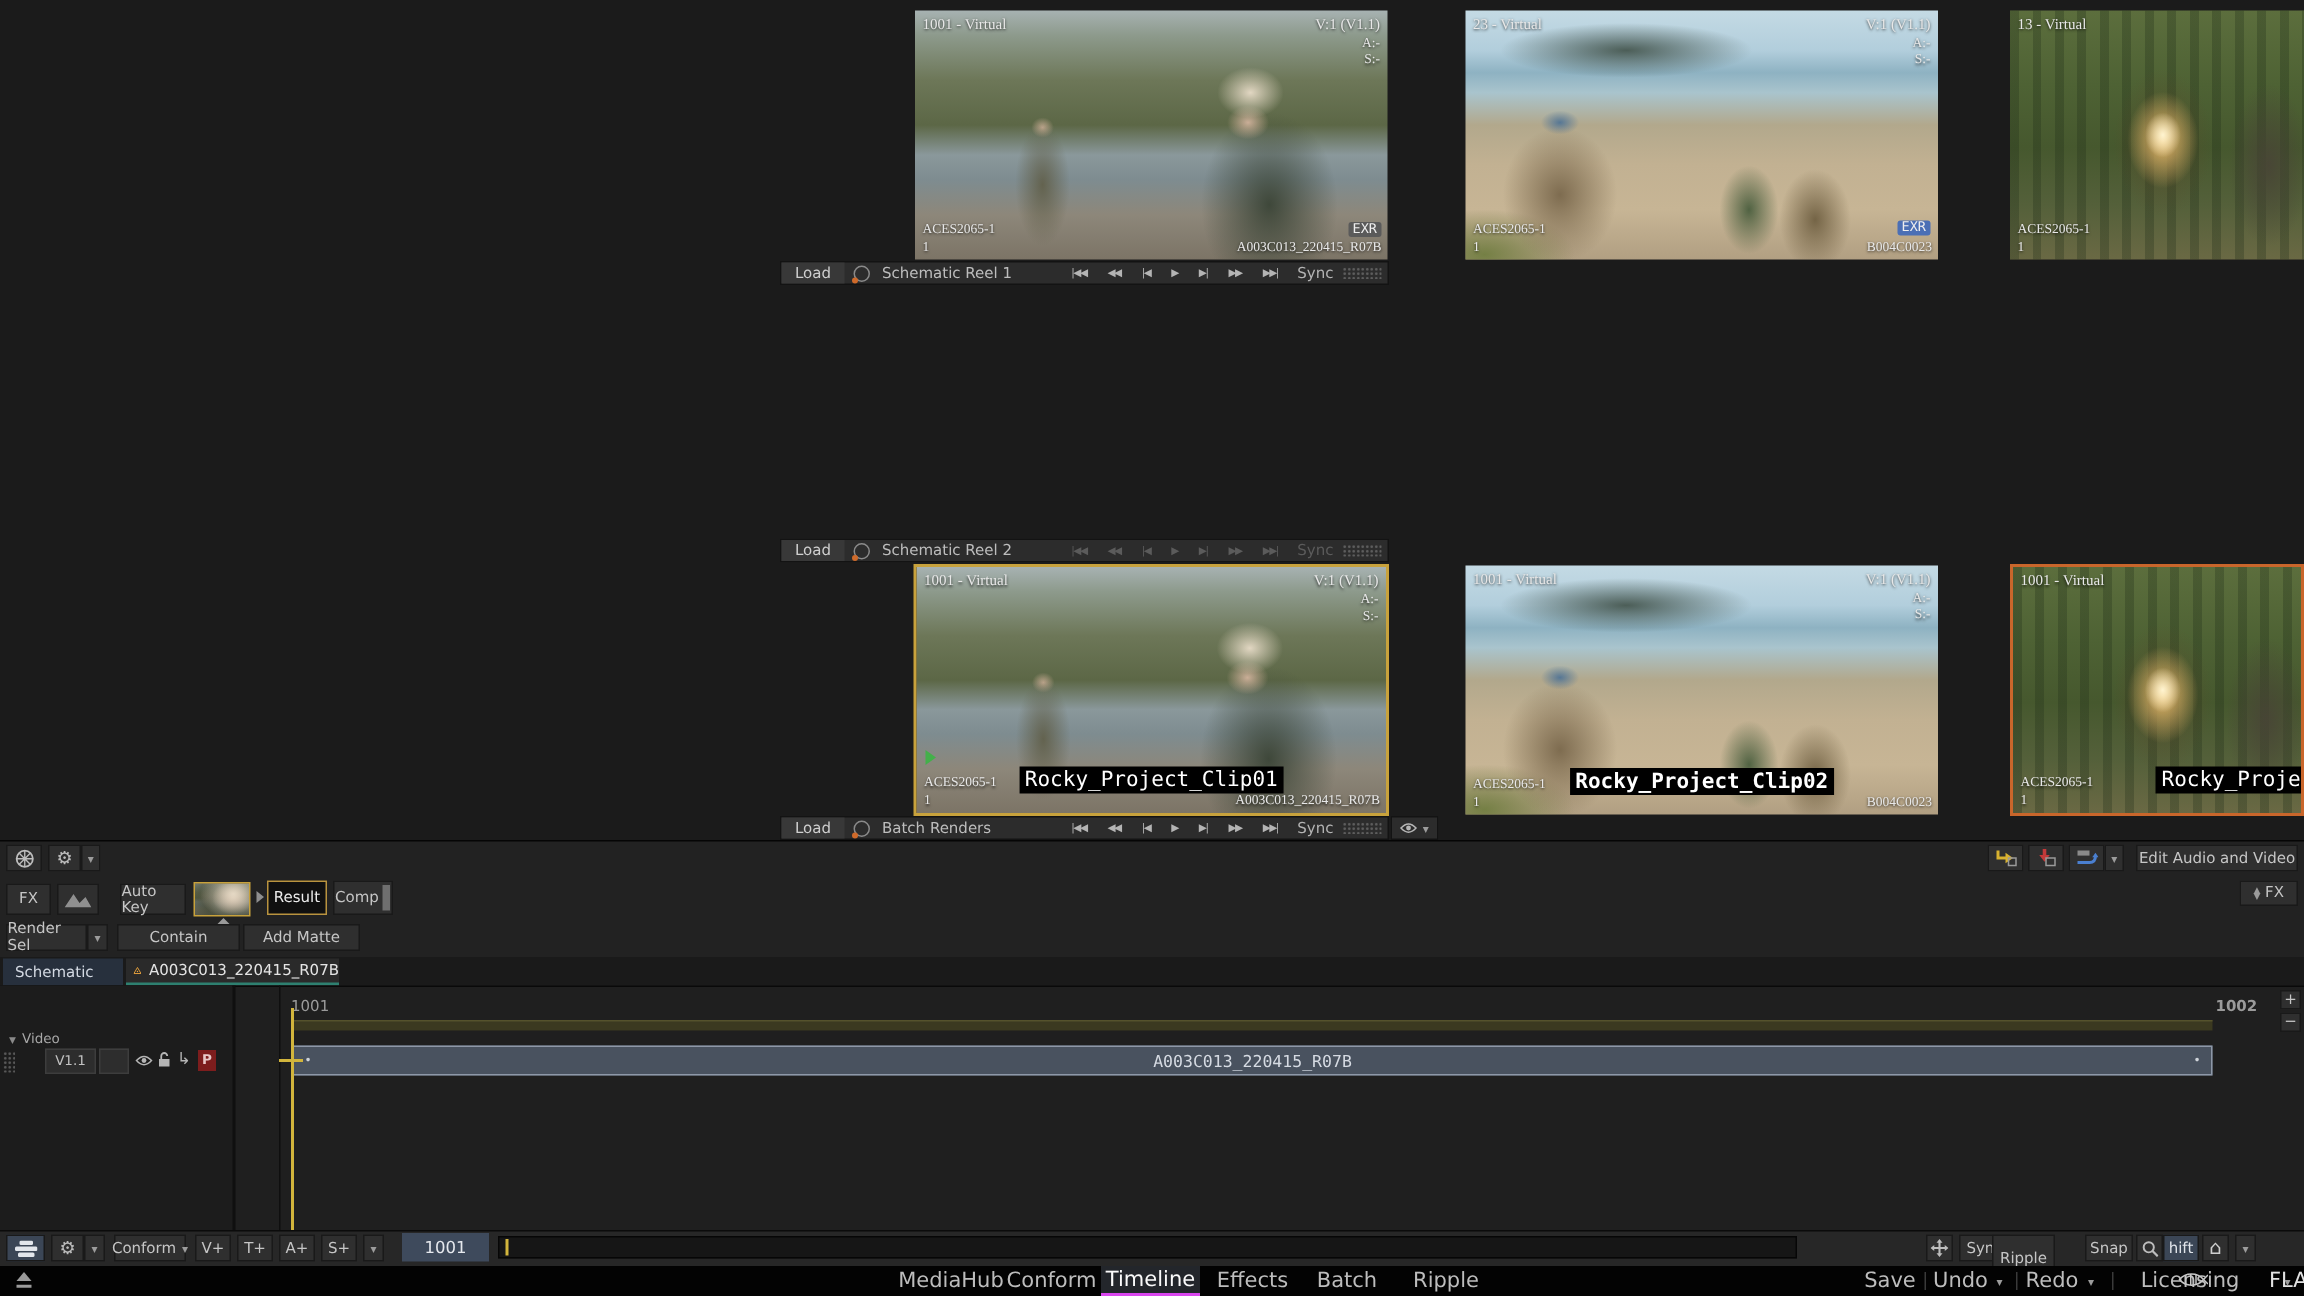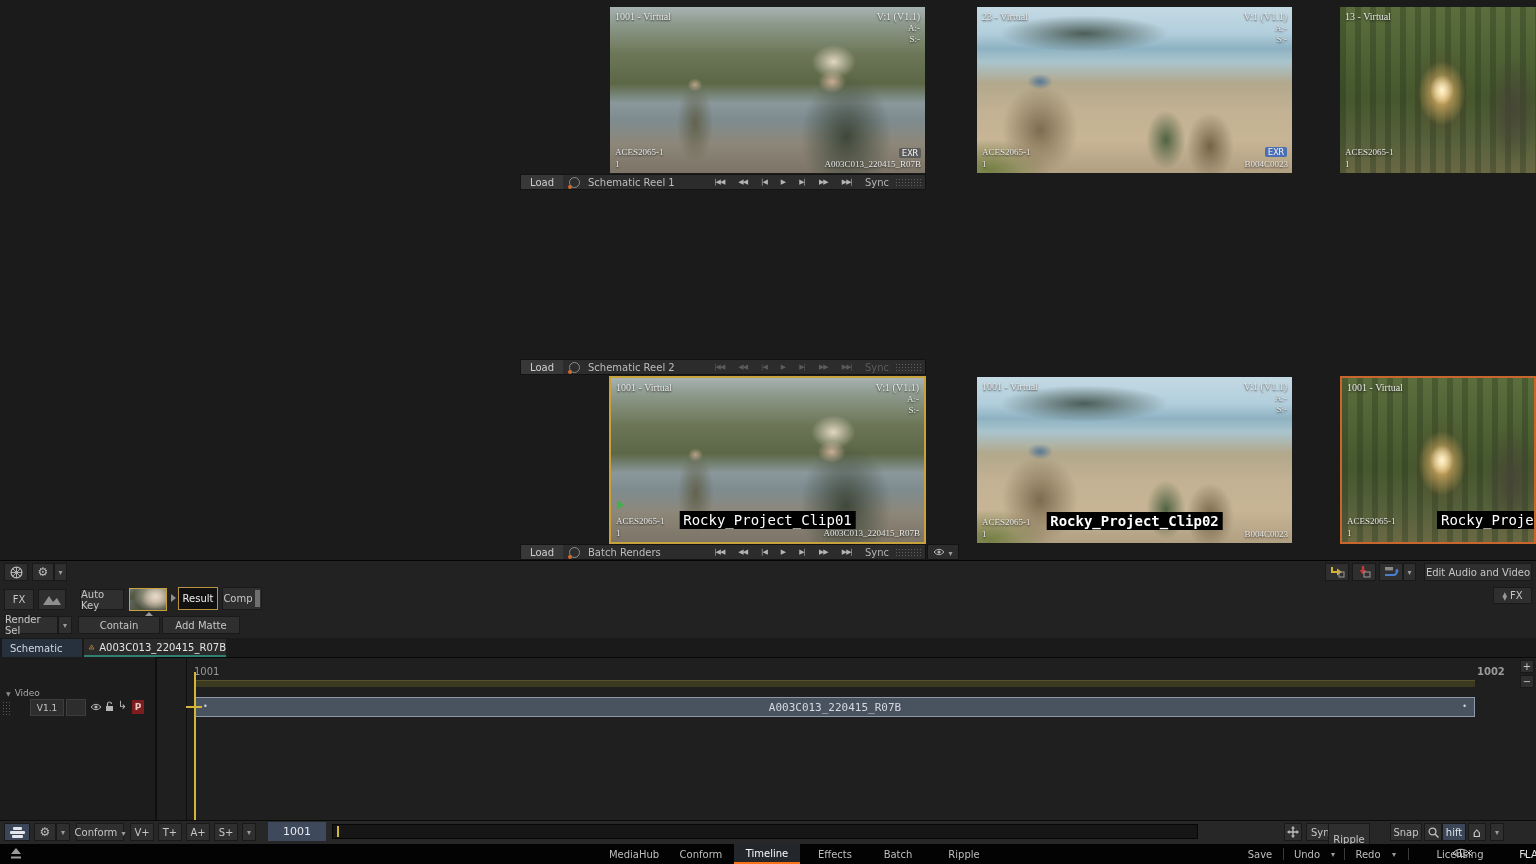--- a/index.html
+++ b/index.html
@@ -80,22 +80,22 @@
   
   .rulertext { position:absolute; font-size:10px; color:#9a9a9a; }
   .trackbox { position:absolute; background:#2d2d2d; border:1px solid #3d3d3d; color:#c2c2c2;
               display:flex; align-items:center; justify-content:center; font-size:9px; }
   .pbadge { background:#7d1d1d; color:#e8c8c8; font-size:9px; font-weight:bold;
             display:flex; align-items:center; justify-content:center; }
   .clipdot { position:absolute; top:4px; font-size:8px; color:#cfd4da; }
 
   .vline { position:absolute; background:#0f0f0f; }
   .appbar-tab { position:absolute; top:844px; height:20px; display:flex; align-items:center;
-                justify-content:center; font-size:10px; color:#bdbdbd; }
-  .appbar-tab.active { background:#23262b; color:#fafafa; border-bottom:2px solid #f97316; }
+                justify-content:center; font-size:14px; color:#bdbdbd; }
+  .appbar-tab.active { background:#23262b; color:#fafafa; border-bottom:2px solid #d946ef; }
   .sep { position:absolute; width:1px; height:12px; background:#3a3a3a; top:848px; }
   svg { display:block; }
 </style>
 </head>
 <body>
 
 <div id="root">
 
   <div class="thumb scene-river" style="left:610px;top:7px;width:315px;height:166px;">
     <div class="ovl" style="left:5px;top:4px;">1001 - Virtual</div>

